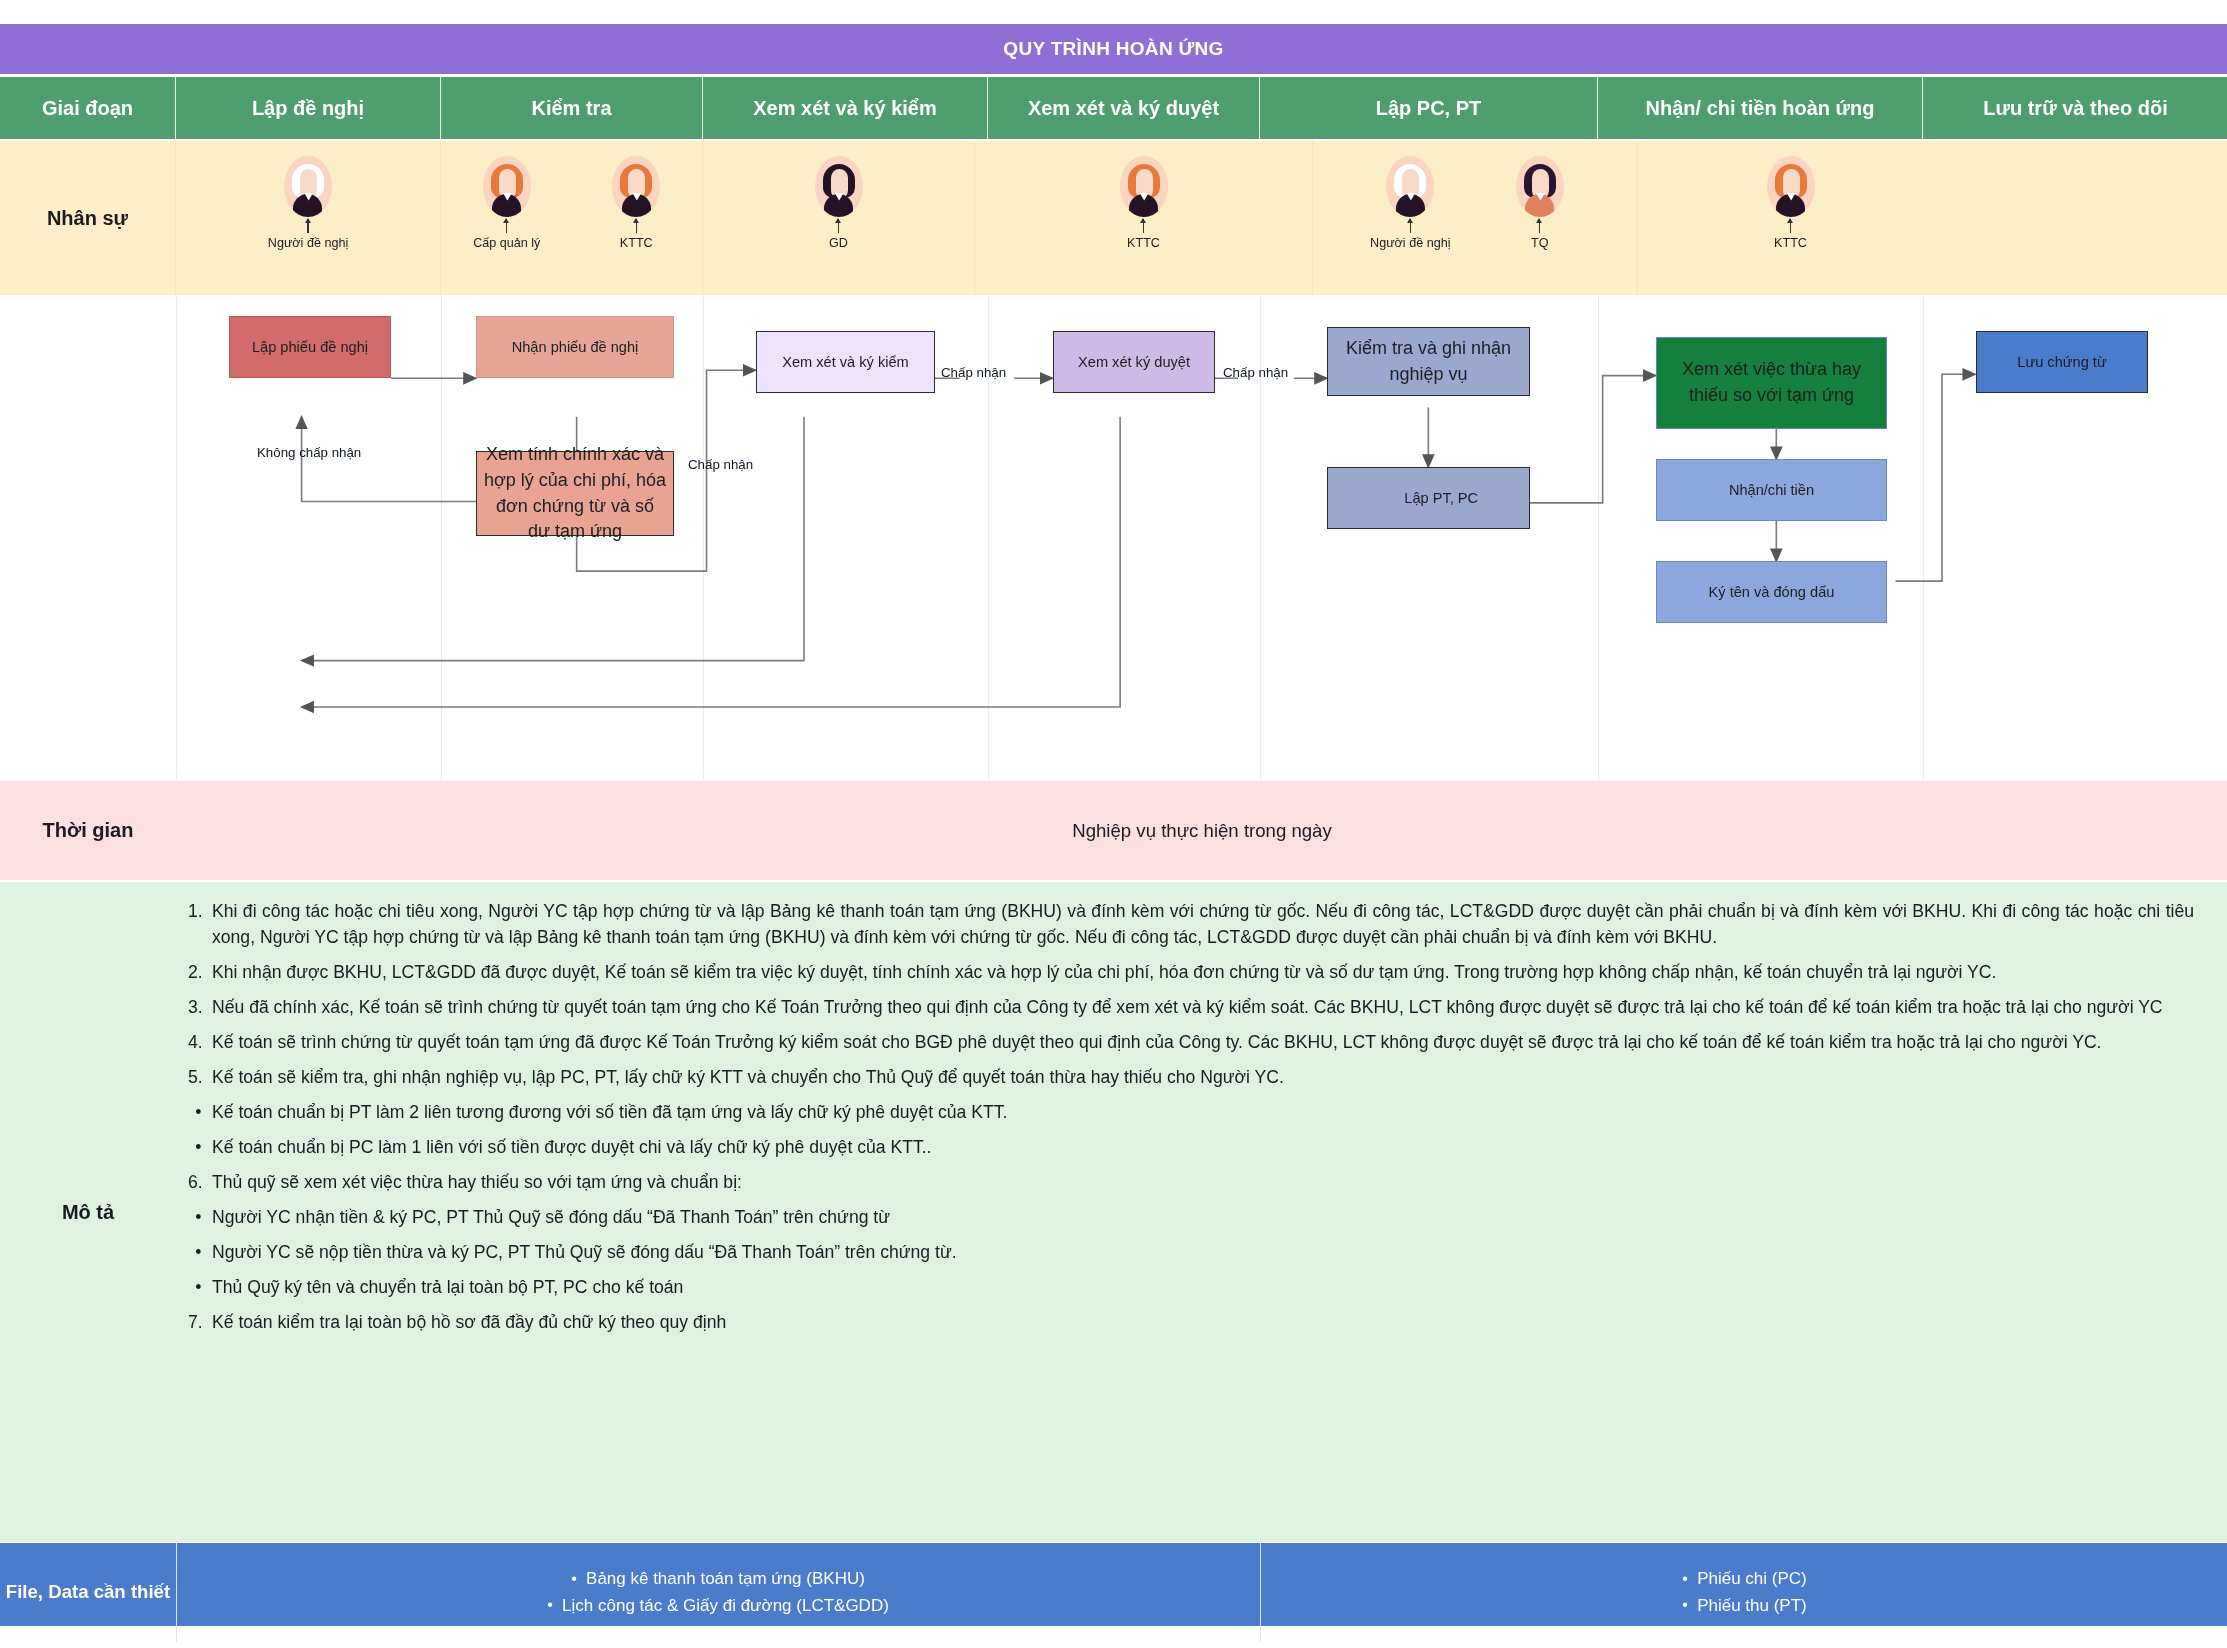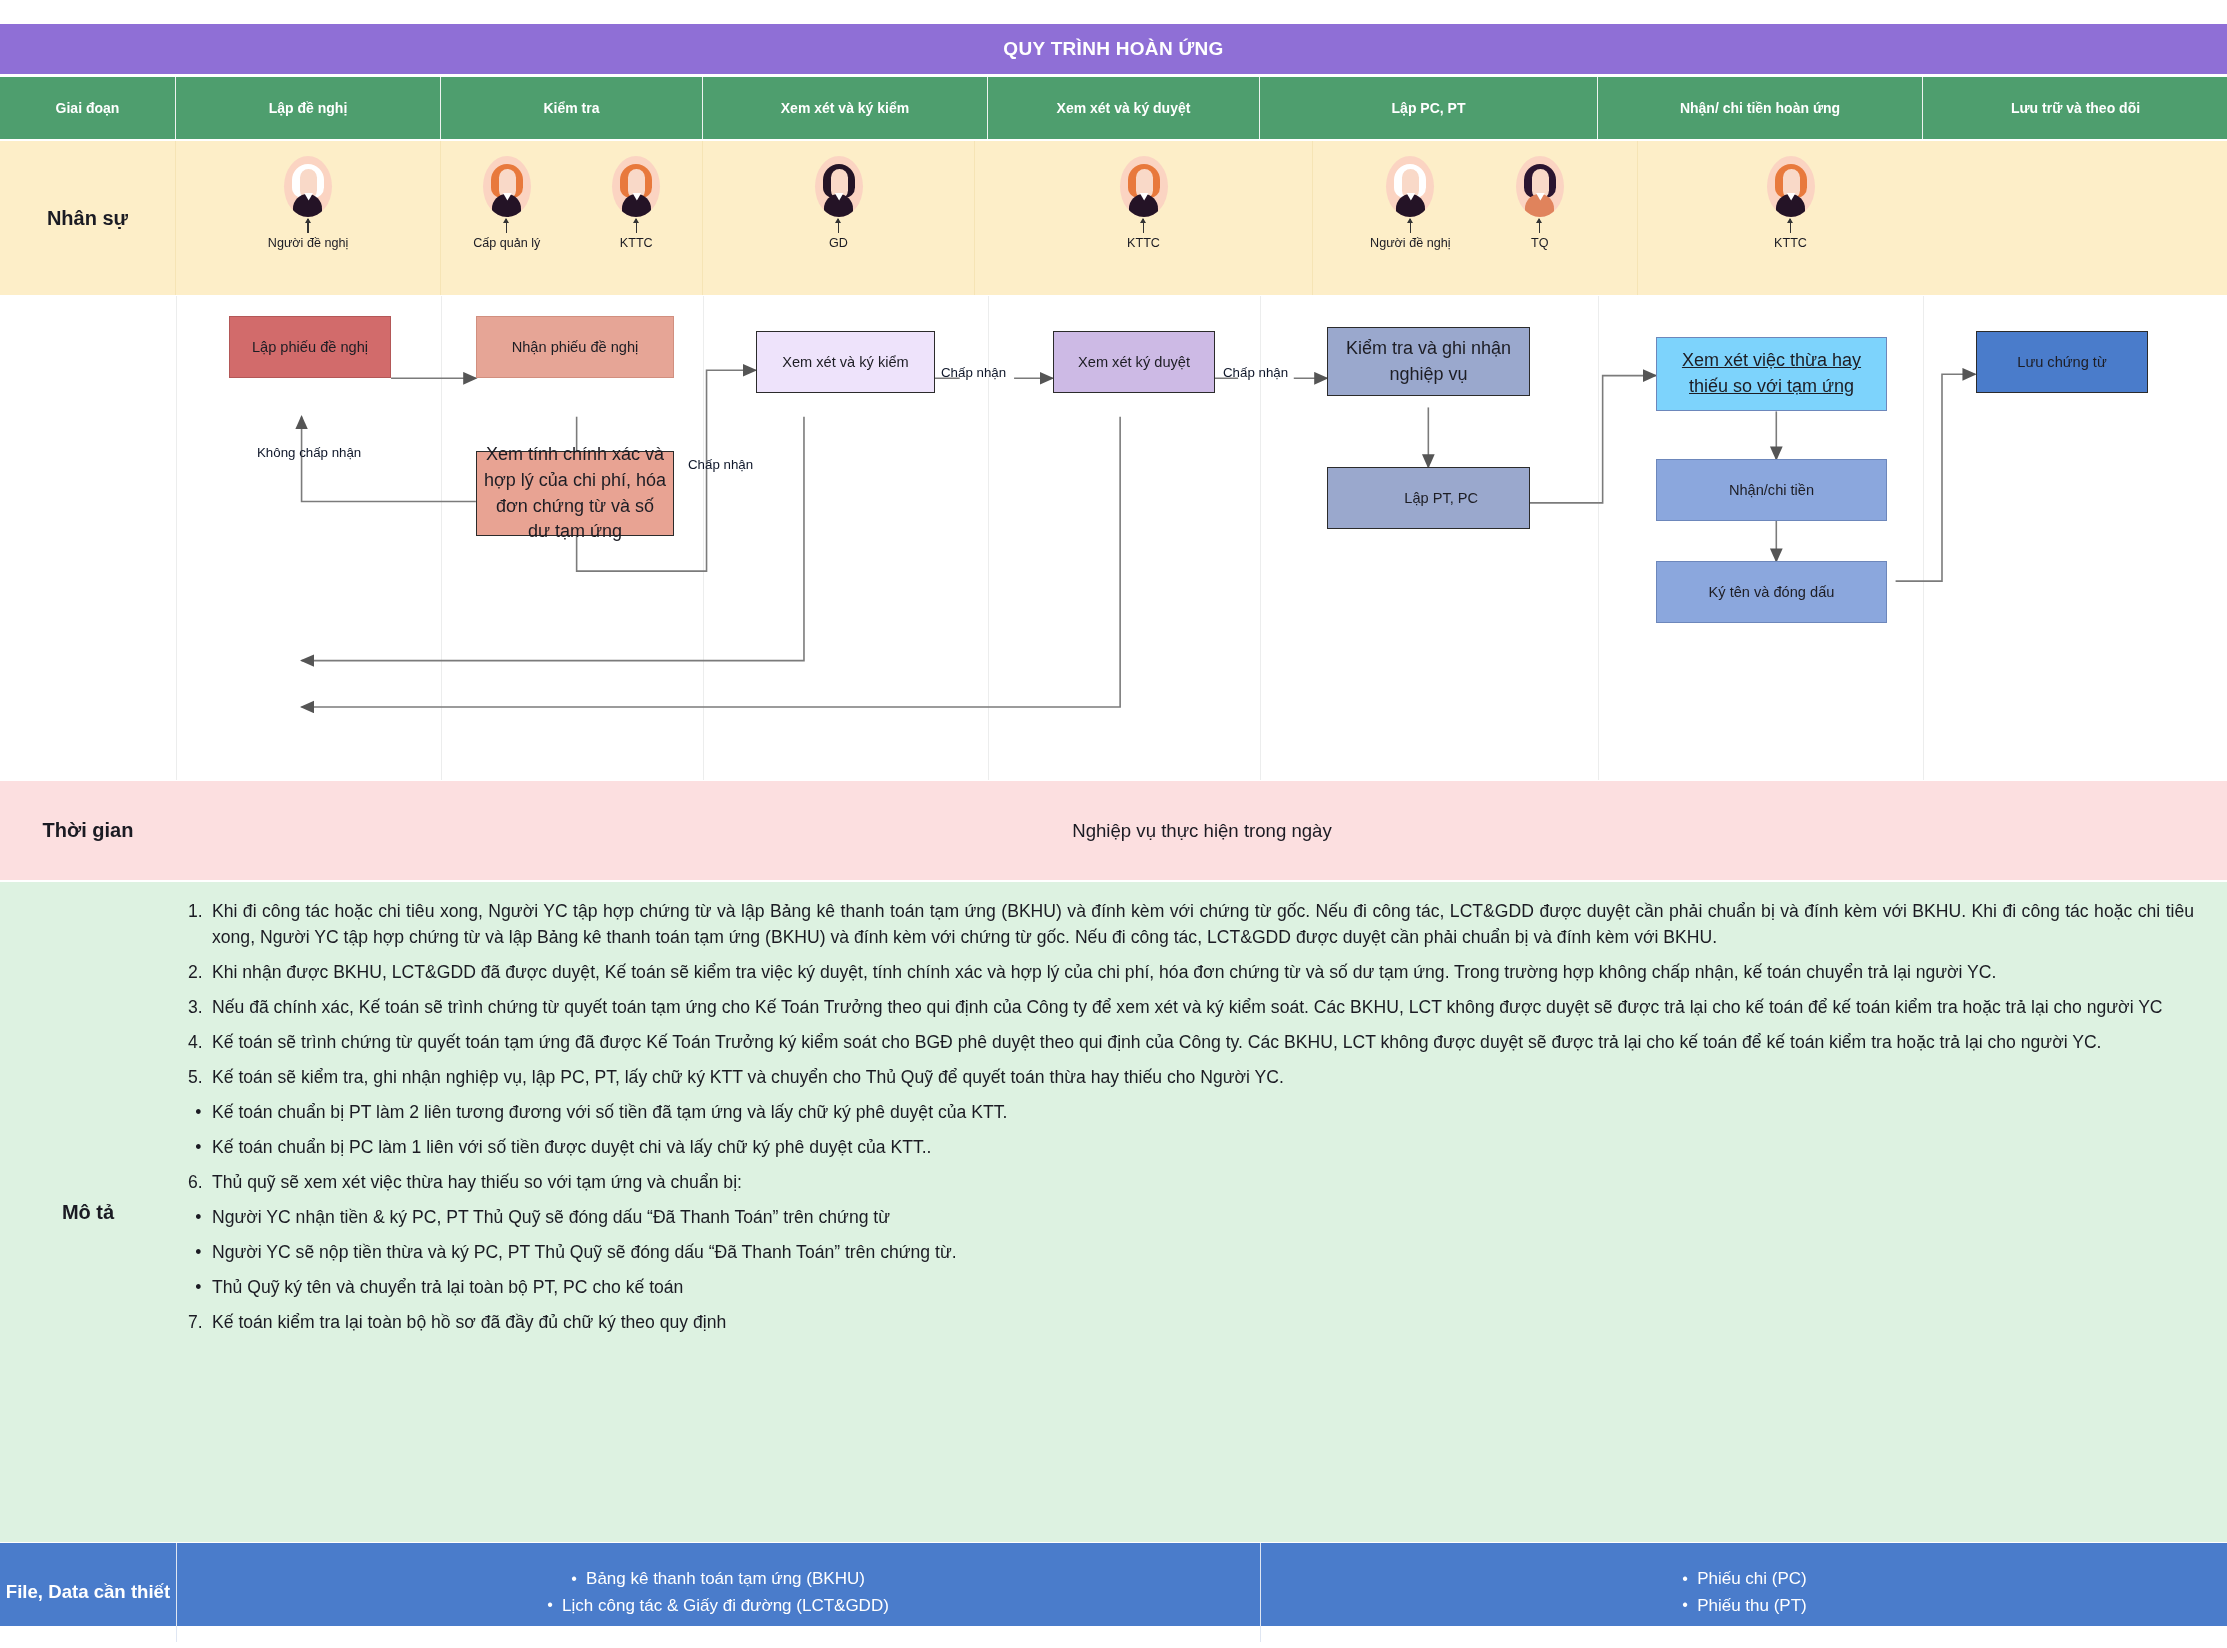--- a/index.html
+++ b/index.html
@@ -10,21 +10,21 @@
   .row{display:flex;width:2227px;box-sizing:border-box;}
   .cell{box-sizing:border-box;display:flex;align-items:center;justify-content:center;text-align:center;}
 
   
   #title-banner{position:absolute;left:0;top:24px;width:2227px;height:50px;
     background:#8f6fd6;color:#fff;display:flex;align-items:center;justify-content:center;
     font-size:19px;font-weight:bold;letter-spacing:0.3px;}
 
   
   #stage-row{position:absolute;left:0;top:77px;width:2227px;height:62px;background:#4e9e6e;}
-  #stage-row .cell{height:62px;color:#fff;font-size:14px;font-weight:bold;
+  #stage-row .cell{height:62px;color:#fff;font-size:20px;font-weight:bold;
     border-right:1.3px solid #eef3f0;}
   #stage-row .cell:last-child{border-right:none;}
 
   
   #personnel-row{position:absolute;left:0;top:141px;width:2227px;height:154px;background:#fdeec8;}
   #personnel-row .cell{height:154px;border-right:1.3px solid #f6e4b5;
     flex-direction:row;align-items:flex-start;justify-content:center;gap:30.5px;padding-top:14.6px;}
   #personnel-row .cell:first-child{align-items:center;padding-top:0;}
   #personnel-row .cell:last-child{border-right:none;}
   .rowlabel{font-size:20px;font-weight:bold;color:#1b1b23;}
@@ -250,21 +250,21 @@
     </g>
   </svg>
 
   <div class="fbox" id="b1" style="left: 229px; top: 316px; width: 162px; height: 62px; background: rgb(210, 107, 107); border: 1.3px solid rgb(179, 87, 87);">Lập phiếu đề nghị</div>
   <div class="fbox" id="b2" style="left: 476px; top: 316px; width: 198px; height: 62px; background: rgb(230, 165, 150); border: 1.3px solid rgb(209, 143, 127);">Nhận phiếu đề nghị</div>
   <div class="fbox small" id="b3" style="left: 476px; top: 451px; width: 198px; height: 85px; background: rgb(232, 163, 147); border: 1.3px solid rgb(43, 43, 43);">Xem  tính chính xác và hợp lý của chi phí, hóa đơn chứng từ và số dư tạm ứng</div>
   <div class="fbox" id="b4" style="left: 756px; top: 331px; width: 179px; height: 62px; background: rgb(238, 227, 251); border: 1.3px solid rgb(43, 43, 43);">Xem xét và ký kiểm</div>
   <div class="fbox" id="b5" style="left: 1053px; top: 331px; width: 162px; height: 62px; background: rgb(205, 186, 229); border: 1.3px solid rgb(43, 43, 43);">Xem xét ký duyệt</div>
   <div class="fbox small" id="b6" style="left: 1327px; top: 327px; width: 203px; height: 69px; background: rgb(154, 168, 205); border: 1.3px solid rgb(43, 43, 43);">Kiểm tra và ghi nhận nghiệp vụ</div>
   <div class="fbox" id="b7" style="left: 1327px; top: 467px; width: 203px; height: 62px; background: rgb(154, 168, 205); border: 1.3px solid rgb(43, 43, 43); padding-left: 32px;">Lập PT, PC</div>
-  <div class="fbox small" id="b8" style="left: 1656px; top: 337px; width: 231px; height: 74px; background: #7dd3fc; border: 1.3px solid rgb(109, 135, 187); text-decoration: underline;">Xem xét việc thừa hay thiếu so với tạm ứng</div>
+  <div class="fbox small" id="b8" style="left: 1656px; top: 337px; width: 231px; height: 92px; background: #15803d; border: 1.3px solid rgb(109, 135, 187);">Xem xét việc thừa hay thiếu so với tạm ứng</div>
   <div class="fbox" id="b9" style="left: 1656px; top: 459px; width: 231px; height: 62px; background: rgb(139, 167, 221); border: 1.3px solid rgb(109, 135, 187);">Nhận/chi tiền</div>
   <div class="fbox" id="b10" style="left: 1656px; top: 561px; width: 231px; height: 62px; background: rgb(139, 167, 221); border: 1.3px solid rgb(109, 135, 187);">Ký tên và đóng dấu</div>
   <div class="fbox" id="b11" style="left: 1976px; top: 331px; width: 172px; height: 62px; background: rgb(74, 124, 203); border: 1.3px solid rgb(43, 43, 43);">Lưu chứng từ</div>
 
   <div class="flabel" style="left:257px;top:445px;">Không chấp nhận</div>
   <div class="flabel" style="left:688px;top:457px;">Chấp nhận</div>
   <div class="flabel" style="left:941px;top:365px;">Chấp nhận</div>
   <div class="flabel" style="left:1223px;top:365px;">Chấp nhận</div>
 
   <div id="time-row">

